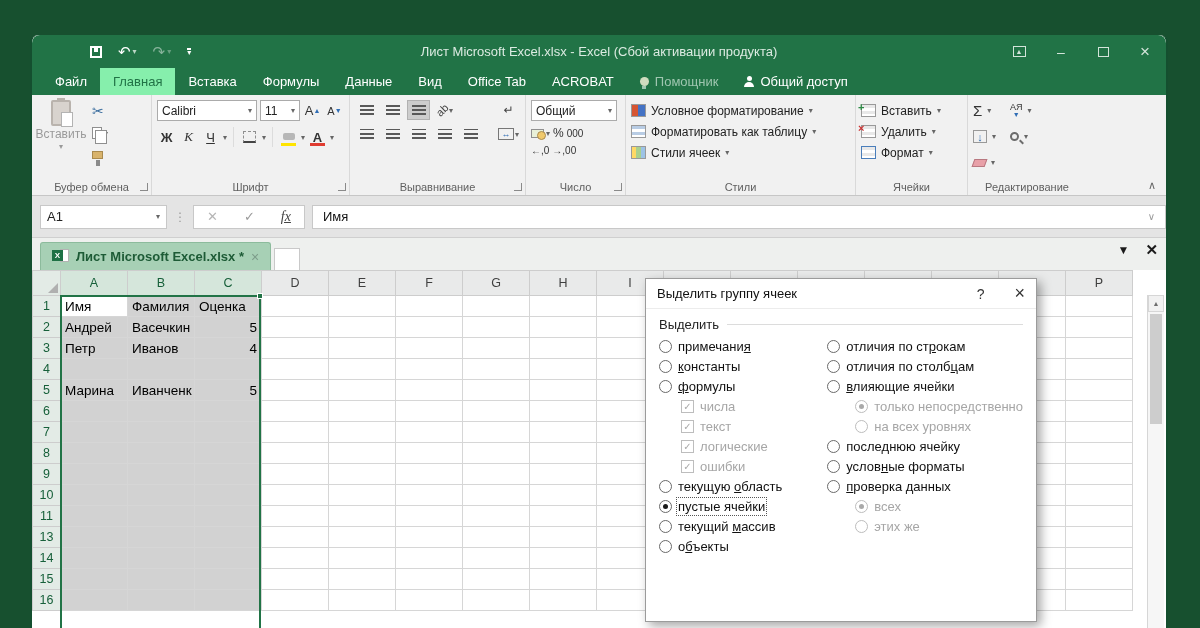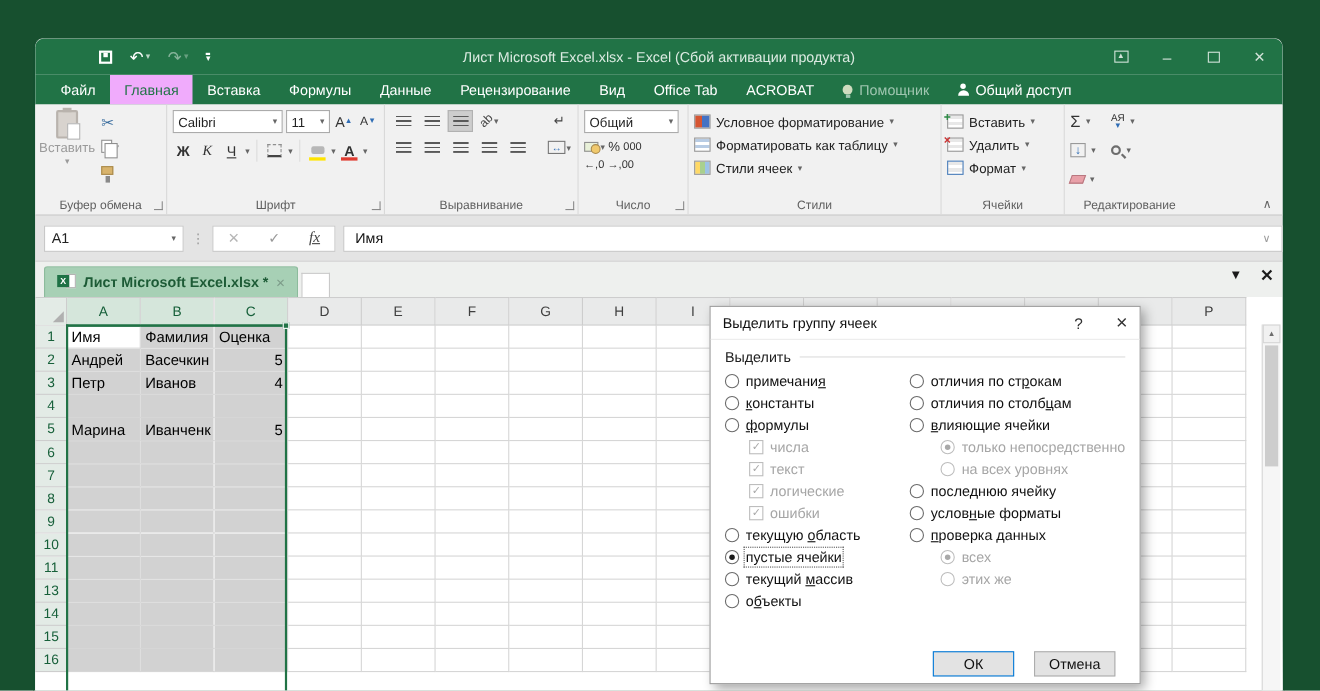--- a/index.html
+++ b/index.html
@@ -26,21 +26,21 @@
   .wbtn { width:42px; height:100%; display:flex; align-items:center; justify-content:center;
     color:#d3e4da; font-size:14px; }
   .ico-ribopts { width:13px; height:11px; border:1px solid #d3e4da; display:flex;
     align-items:center; justify-content:center; font-size:7px; color:#d3e4da; }
   .ico-maxbox { width:11px; height:10px; border:1px solid #d3e4da; }
   .wbtn.close { font-size:17px; }
 
   
   .tabbar { height:27px; background:#217346; display:flex; align-items:stretch; padding-left:10px; }
   .tab { padding:0 13px; display:flex; align-items:center; gap:6px; font-size:13px; color:#fff; white-space:nowrap; }
-  .tab.active { background:#f0abfc; color:#217346;justify-content:center; }
+  .tab.active { background:#86efac; color:#217346;justify-content:center; }
   .tab.assistant { color:#9fc6b0; }
   .ico-bulb { width:9px; height:9px; border-radius:50%; background:#cfdcbf; position:relative; }
   .ico-bulb::after { content:""; position:absolute; left:2.5px; top:9px; width:4px; height:3px; background:#9fc6b0; }
   .ico-person { width:10px; height:11px; position:relative; }
   .ico-person::before { content:""; position:absolute; left:2.5px; top:0; width:5px; height:5px; border-radius:50%; background:#fff; }
   .ico-person::after { content:""; position:absolute; left:0; top:6px; width:10px; height:5px; border-radius:5px 5px 0 0; background:#fff; }
 
   
   .ribbon { height:101px; background:#f1f1f1; border-bottom:1px solid #c6c6c6;
     display:flex; position:relative; }
@@ -258,23 +258,20 @@
         <div class="tab">
           <span class="tlabel">Вставка</span>
         </div>
         <div class="tab">
           <span class="tlabel">Формулы</span>
         </div>
         <div class="tab">
           <span class="tlabel">Данные</span>
         </div>
         <div class="tab">
-          <span class="tlabel">Рецензирование</span>
-        </div>
-        <div class="tab">
           <span class="tlabel">Вид</span>
         </div>
         <div class="tab">
           <span class="tlabel">Office Tab</span>
         </div>
         <div class="tab">
           <span class="tlabel">ACROBAT</span>
         </div>
         <div class="tab assistant">
           <span class="ico-bulb"></span>
@@ -973,21 +970,17 @@
               <label class="opt dis ind2">
                 <span class="radio on"></span>
                 <span class="txt">всех</span>
               </label>
               <label class="opt dis ind2">
                 <span class="radio"></span>
                 <span class="txt">этих же</span>
               </label>
             </div>
           </div>
-        <div class="btnrow">
-          <span class="btn default">ОК</span>
-          <span class="btn">Отмена</span>
-        </div>
       </div>
     </div>
 
   </div>
 </div>
 
 </body></html>

